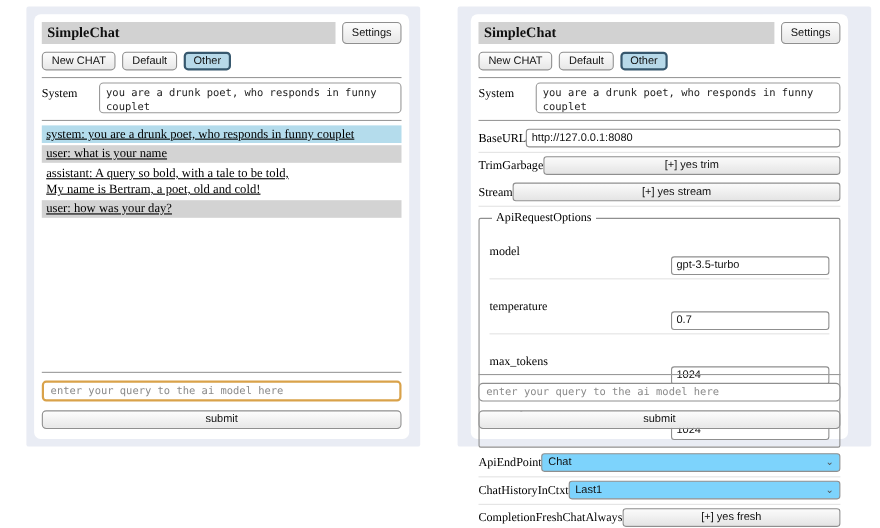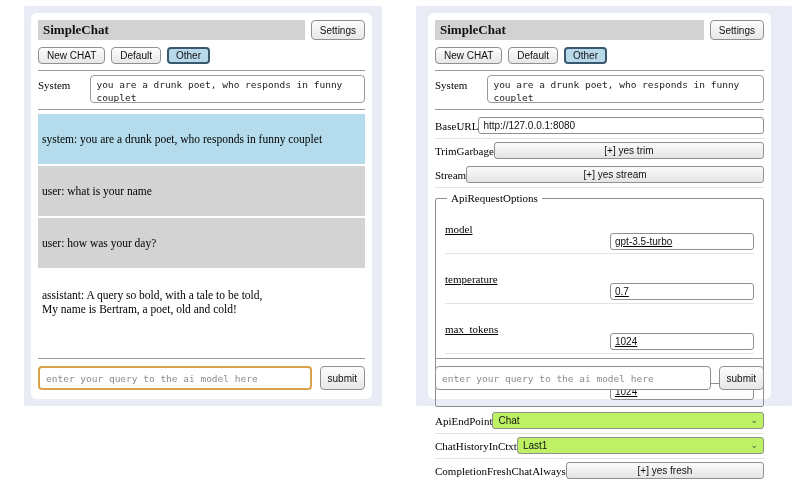--- a/index.html
+++ b/index.html
@@ -22,51 +22,51 @@
 
   
   .system-row { display:flex; gap:20px; margin:4px 0 3px; }
   .label { font:11px "Liberation Serif",serif; color:#000; }
   .system-row .label { padding-top:4px; }
   .system-input { flex:1; height:28px; border:1px solid #999; border-radius:4px; resize:none; overflow:hidden;
                   font:9.5px "DejaVu Sans Mono",monospace; padding:3px 5px; line-height:1.35; color:#222; background:#fff; }
 
   
   .chat-log { margin-top:4px; }
-  .msg { font:11.5px "Liberation Serif",serif; color:#000; padding:18px 4px; margin:2px 0; line-height:1.22; white-space:pre-line; }
+  .msg { font:11.5px "Liberation Serif",serif; color:#000; padding:1px 4px; margin:2px 0; line-height:1.22; white-space:pre-line;text-decoration:underline; }
   .msg.system { background:#b4dcec; }
   .msg.user { background:#d3d3d3; }
   .msg.assistant { background:#ffffff; }
 
   
   .bottom { position:absolute; left:7px; right:7px; bottom:9px; }
-  .input-row { display:flex; gap:8px; margin-top:7px; align-items:stretch; }
+  .input-row { display:flex; gap:8px; margin-top:7px; align-items:stretch;flex-direction:column; }
   .query { flex:1; height:24px; border-radius:4px; padding:2px 6px; font:9.5px "DejaVu Sans Mono",monospace; color:#222; background:#fff; }
   .query::placeholder { color:#8a8a8a; }
   .query.focused { border:2px solid #d9a24a; }
   .query.normal { border:1px solid #8f8f8f; }
   .submit { padding:2px 7px; }
 
   
   .settings { margin-top:2px; }
   .srow { display:flex; justify-content:space-between; align-items:center; padding:3px 0 4px; border-bottom:1px solid #e3e3e3; }
   .ctl { width:158px; }
   .sinput { width:100%; height:17px; border:1px solid #8f8f8f; border-radius:3px; padding:1px 4px;
             font:10px "Liberation Sans",sans-serif; color:#111; background:#fff; }
   .sinput::placeholder { color:#9c9c9c; }
   .sbtn { display:block; width:100%; height:17px; background:linear-gradient(#fbfbfb,#e4e4e4);
           border:1px solid #8f8f8f; border-radius:3px; font:10px "Liberation Sans",sans-serif; color:#111; cursor:pointer; }
-  .sselect { width:100%; height:17px; border:1px solid #8f8f8f; border-radius:3px; background:#bef264;
+  .sselect { width:100%; height:17px; border:1px solid #8f8f8f; border-radius:3px; background:#7dd3fc;
              display:flex; align-items:center; justify-content:space-between; padding:0 5px;
              font:10px "Liberation Sans",sans-serif; color:#111; cursor:pointer; }
   .chev { font-size:9px; color:#555; line-height:1; }
   fieldset { border:1px solid #8f8f8f; border-radius:2px; margin:4px 0 2px; padding:0 9px 3px; }
   legend { font:11px "Liberation Serif",serif; padding:0 4px; margin-left:2px; }
   fieldset .ctl { width:144px;margin-top:26px; }
-  fieldset .srow { padding:3px 0;text-decoration:underline; }
+  fieldset .srow { padding:3px 0; }
   fieldset .srow:last-child { border-bottom:0; }
 </style>
 </head>
 <body>
 
 <div class="shot" id="shot-left">
   <div class="panel">
     <div class="header">
       <div class="titlebar">SimpleChat</div>
       <button class="btn">Settings</button>
@@ -78,23 +78,23 @@
     </div>
     <hr class="major">
     <div class="system-row">
       <span class="label">System</span>
       <textarea class="system-input" style="">you are a drunk poet, who responds in funny couplet</textarea>
     </div>
     <hr class="major">
     <div class="chat-log">
       <p class="msg system">system: you are a drunk poet, who responds in funny couplet</p>
       <p class="msg user">user: what is your name</p>
-      <p class="msg user">user: how was your day?</p>
       <p class="msg assistant">assistant: A query so bold, with a tale to be told,
 My name is Bertram, a poet, old and cold!</p>
+      <p class="msg user">user: how was your day?</p>
     </div>
     <div class="bottom">
       <hr class="major">
       <div class="input-row">
         <input class="query focused" placeholder="enter your query to the ai model here" style="">
         <button class="btn submit">submit</button>
       </div>
     </div>
   </div>
 </div>

